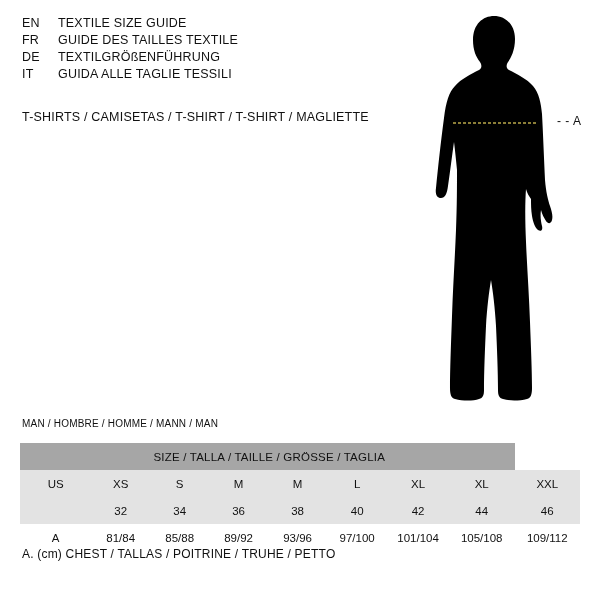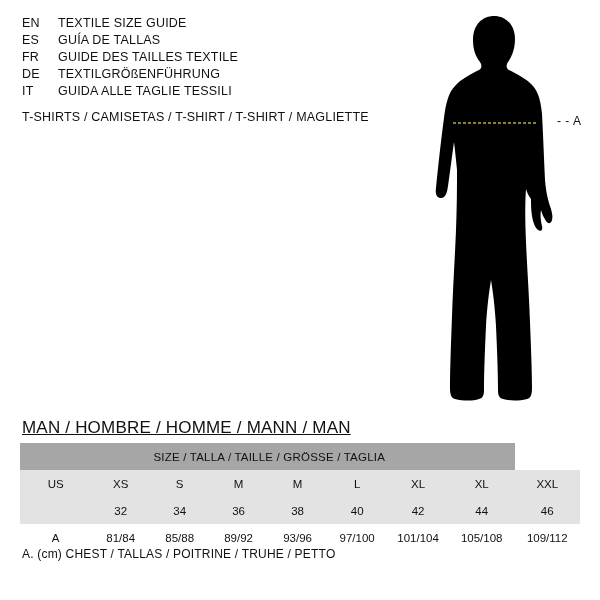--- a/index.html
+++ b/index.html
@@ -77,24 +77,23 @@
     font-size: 12px;
     color: #111;
     letter-spacing: 0.5px;
   }
 
   
   .table-title {
     position: absolute;
     left: 22px;
     top: 418px;
-    font-size: 17px;
-    letter-spacing: 0.2px;
-    white-space: nowrap;
-    text-decoration: underline;
+    font-size: 10px;
+    letter-spacing: 0.2px;
+    white-space: nowrap;
   }
   table.size-table {
     position: absolute;
     left: 20px;
     top: 443px;
     width: 560px;
     border-collapse: collapse;
     font-size: 11.5px;
   }
   table.size-table td, table.size-table th {
@@ -138,24 +137,20 @@
 </style>
 </head>
 <body>
 
 <div class="page">
 
   <div class="lang-block">
     <div class="lang-row">
       <span class="lang-code">EN</span>
       <span class="lang-text">TEXTILE SIZE GUIDE</span>
-    </div>
-    <div class="lang-row">
-      <span class="lang-code">ES</span>
-      <span class="lang-text">GUÍA DE TALLAS</span>
     </div>
     <div class="lang-row">
       <span class="lang-code">FR</span>
       <span class="lang-text">GUIDE DES TAILLES TEXTILE</span>
     </div>
     <div class="lang-row">
       <span class="lang-code">DE</span>
       <span class="lang-text">TEXTILGRÖßENFÜHRUNG</span>
     </div>
     <div class="lang-row">

